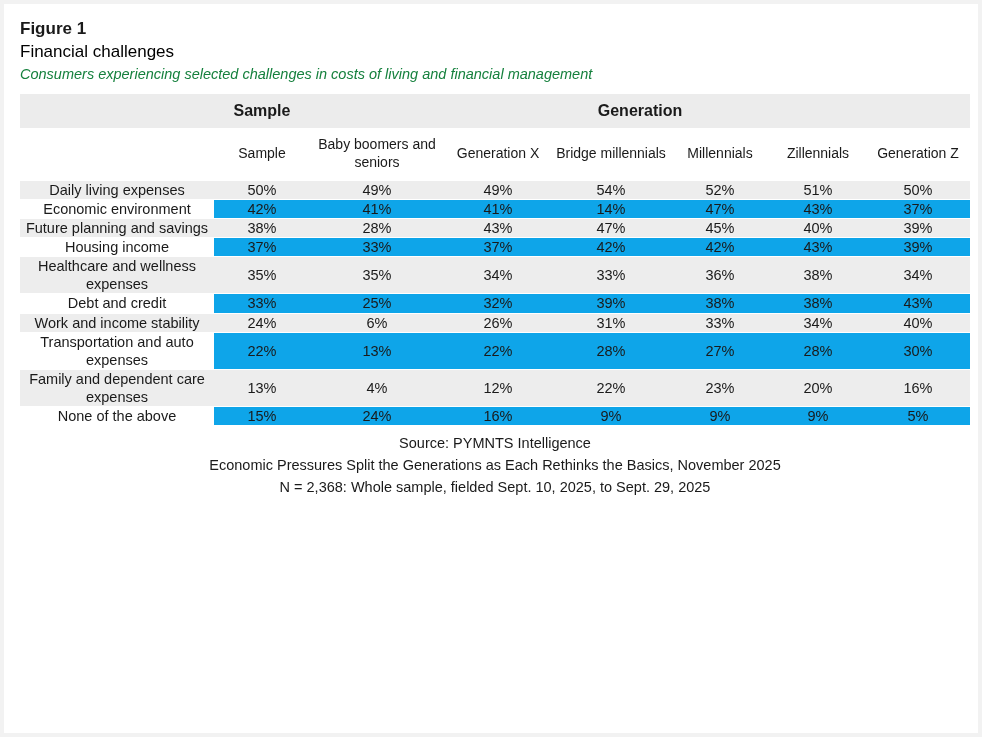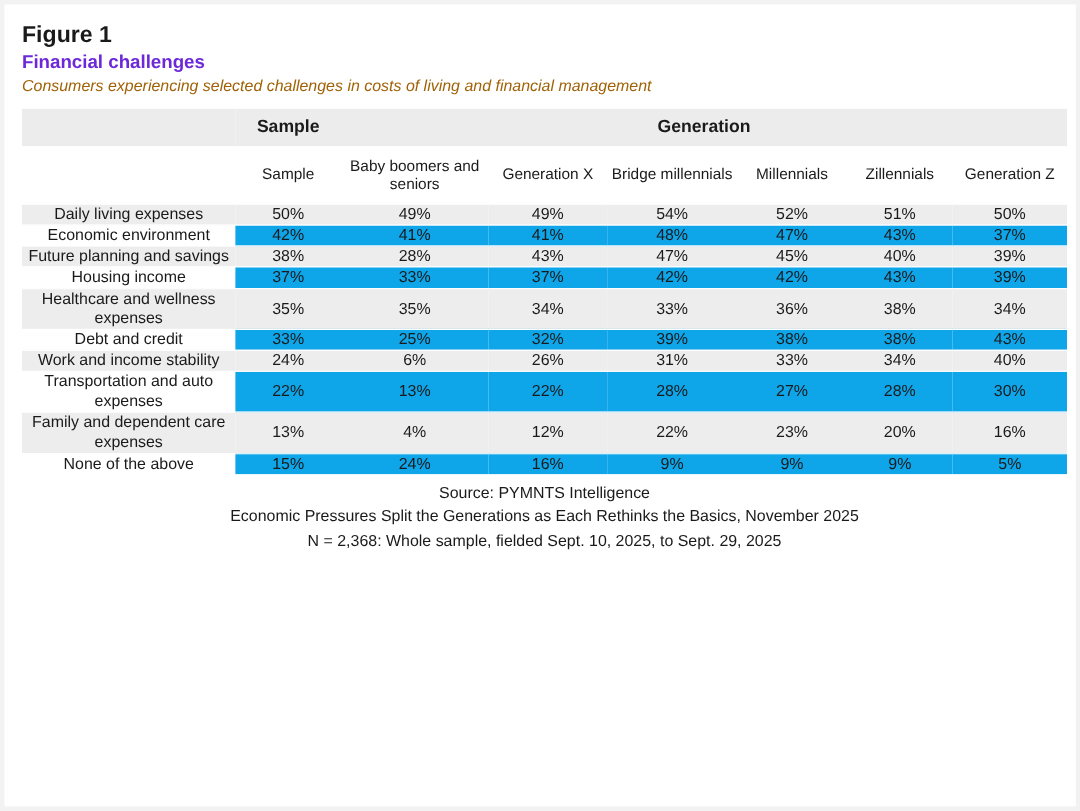--- a/index.html
+++ b/index.html
@@ -17,35 +17,35 @@
     position: absolute;
     left: 4px;
     top: 4px;
     width: 974px;
     height: 729px;
     background: #ffffff;
     box-sizing: border-box;
     padding: 14px 16px 0 16px;
   }
   .fig-label {
-    font-size: 21px;
+    font-size: 17px;
     font-weight: bold;
     color: #1a1a1a;
     line-height: 1.35;
   }
   .fig-title {
     font-size: 17px;
-    font-weight: bold;
-    color: #6d28d9;
+    font-weight: normal;
+    color: #000000;
     line-height: 1.35;
   }
   .fig-subtitle {
     font-size: 14.5px;
     font-style: italic;
-    color: #a16207;
+    color: #15803d;
     line-height: 1.5;
     padding-bottom: 8px;
   }
   table.data-table {
     border-collapse: collapse;
     width: 950px;
     table-layout: fixed;
   }
   table.data-table td, table.data-table th {
     border: 0;
@@ -159,21 +159,21 @@
         <td class="cell">54%</td>
         <td class="cell">52%</td>
         <td class="cell">51%</td>
         <td class="cell">50%</td>
       </tr>
       <tr class="plain row-sep">
         <td class="row-label">Economic environment</td>
         <td class="cell">42%</td>
         <td class="cell">41%</td>
         <td class="cell">41%</td>
-        <td class="cell">48%</td>
+        <td class="cell">14%</td>
         <td class="cell">47%</td>
         <td class="cell">43%</td>
         <td class="cell">37%</td>
       </tr>
       <tr class="shaded row-sep">
         <td class="row-label">Future planning and savings</td>
         <td class="cell">38%</td>
         <td class="cell">28%</td>
         <td class="cell">43%</td>
         <td class="cell">47%</td>

